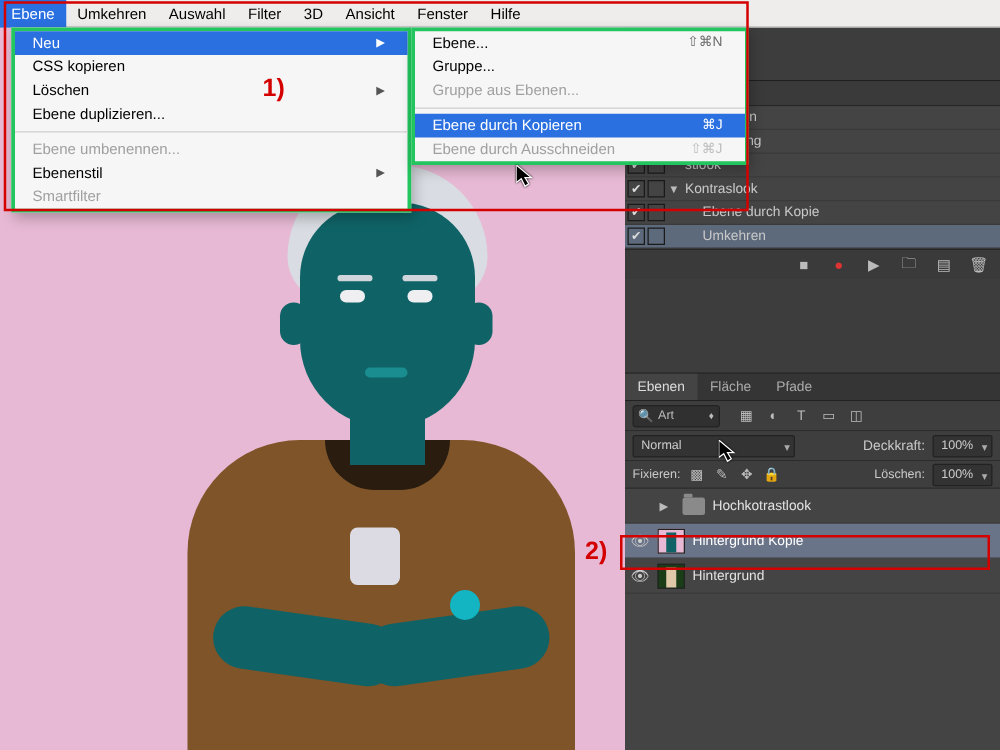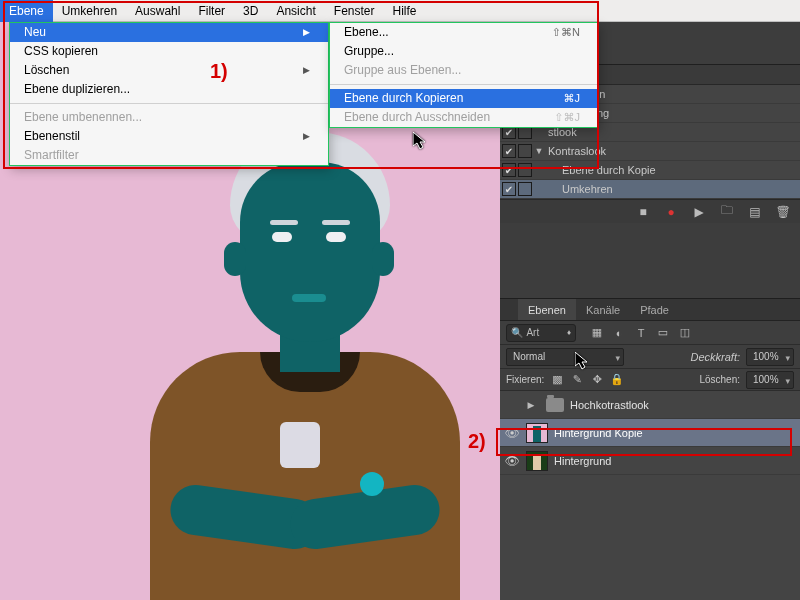--- a/index.html
+++ b/index.html
@@ -4,21 +4,21 @@
 <style>
   * { box-sizing: border-box; margin: 0; padding: 0; font-family: "Lucida Grande", Helvetica, Arial, sans-serif; }
   html, body { width: 800px; height: 600px; overflow: hidden; background: #2a2a2a; }
 
   
   .menubar { position: absolute; top: 0; left: 0; right: 0; height: 22px; background: #eeedec; display: flex; align-items: center; font-size: 12px; color: #000; border-bottom: 1px solid #bfbfbf; z-index: 30; }
   .menubar .mitem { padding: 0 9px; height: 22px; line-height: 22px; cursor: default; }
   .menubar .mitem.active { background: #2a70e0; color: #fff; }
 
   
-  .dropdown { position: absolute; background: #f6f6f6; border: 1px solid #22c55e; box-shadow: 2px 4px 10px rgba(0,0,0,0.25); font-size: 12px; color: #000; z-index: 40; }
+  .dropdown { position: absolute; background: #f6f6f6; border: 3px solid #22c55e; box-shadow: 2px 4px 10px rgba(0,0,0,0.25); font-size: 12px; color: #000; z-index: 40; }
   .dropdown .row { height: 19px; line-height: 19px; padding: 0 18px 0 14px; display: flex; justify-content: space-between; align-items: center; }
   .dropdown .row.sub::after { content: "▶"; font-size: 9px; color: #555; margin-left: 18px; }
   .dropdown .row.highlight { background: #2a70e0; color: #fff; }
   .dropdown .row.highlight.sub::after { color: #fff; }
   .dropdown .row.disabled { color: #a0a0a0; }
   .dropdown .sep { height: 1px; background: #d0d0d0; margin: 4px 0; }
   .shortcut { color: #6a6a6a; margin-left: 40px; font-size: 11px; }
   .row.highlight .shortcut { color: #fff; }
   .row.disabled .shortcut { color: #bdbdbd; }
 
@@ -39,21 +39,21 @@
   .actions .trow { display: flex; align-items: center; height: 19px; padding-left: 2px; border-bottom: 1px solid #3a3a3a; }
   .actions .trow.sel { background: #5d6a7c; }
   .chk { width: 14px; height: 14px; border: 1px solid #1a1a1a; margin-right: 2px; display:flex; align-items:center; justify-content:center; font-size:10px; color:#ddd;}
   .chk.on::before { content: "✔"; }
   .spacer14 { width: 14px; display:inline-block;}
   .twisty { width: 10px; text-align:center; font-size:9px; margin-right:4px; color:#bbb;}
   .actbar { height: 24px; background: #3a3a3a; display:flex; align-items:center; justify-content:flex-end; gap:14px; padding-right:10px; border-top:1px solid #272727;}
   .ic { width:14px; height:14px; display:flex; align-items:center; justify-content:center; color:#bbb; font-size:12px;}
 
   
-  .ptabs { display:flex; height:22px; background:#353535; border-bottom:1px solid #222;padding-left:18px; }
+  .ptabs { display:flex; height:22px; background:#353535; border-bottom:1px solid #222; }
   .ptab { padding:0 10px; line-height:22px; color:#aaa; cursor:default;}
   .ptab.active { background:#444; color:#ddd;}
 
   
   .layers { position: absolute; top: 276px; right:0; width:300px; bottom:0; background:#444; border-top:1px solid #1e1e1e;}
   .lrow1 { display:flex; align-items:center; height:24px; padding:0 6px; gap:6px; background:#3e3e3e; border-bottom:1px solid #2c2c2c;}
   .search { height:18px; width:70px; background:#303030; border:1px solid #222; border-radius:3px; color:#bbb; font-size:10px; display:flex; align-items:center; padding:0 4px; gap:3px;}
   .seg { display:flex; gap:8px; margin-left:8px; color:#999;}
   .lrow2 { display:flex; align-items:center; height:24px; padding:0 6px; gap:6px; background:#3e3e3e; border-bottom:1px solid #2c2c2c;}
   .select { height:18px; background:#333; border:1px solid #222; color:#ccc; font-size:10px; padding:0 14px 0 6px; line-height:16px; position:relative; border-radius:2px;}
@@ -164,40 +164,40 @@
       <span class="ic">▶</span>
       <span class="ic">🗀</span>
       <span class="ic">▤</span>
       <span class="ic">🗑</span>
     </div>
   </div>
 
   <div class="layers">
     <div class="ptabs">
       <div class="ptab active">Ebenen</div>
-      <div class="ptab">Kanäle</div>
+      <div class="ptab">Fläche</div>
       <div class="ptab">Pfade</div>
     </div>
     <div class="lrow1">
       <div class="search">
           <span>🔍</span>
           <span>Art</span>
           <span style="margin-left:auto;font-size:8px;">♦</span>
         </div>
       <div class="seg">
         <span class="tiny">▦</span>
         <span class="tiny">◐</span>
         <span class="tiny">T</span>
         <span class="tiny">▭</span>
         <span class="tiny">◫</span>
       </div>
     </div>
     <div class="lrow2">
-      <div class="select" style="width:118px;"><span>Normal</span></div>
-      <span style="margin-left:auto;font-style:italic;">Deckkraft:</span>
+      <div class="select" style="width:130px;"><span>Normal</span></div>
+      <span style="margin-left:auto;">Deckkraft:</span>
       <div class="select" style="width:48px;"><span>100%</span></div>
     </div>
     <div class="lrow3">
       <span>Fixieren:</span>
       <span class="tiny">▩</span>
       <span class="tiny">✎</span>
       <span class="tiny">✥</span>
       <span class="tiny">🔒</span>
       <span style="margin-left:auto;">Löschen:</span>
       <div class="select" style="width:48px;"><span>100%</span></div>

